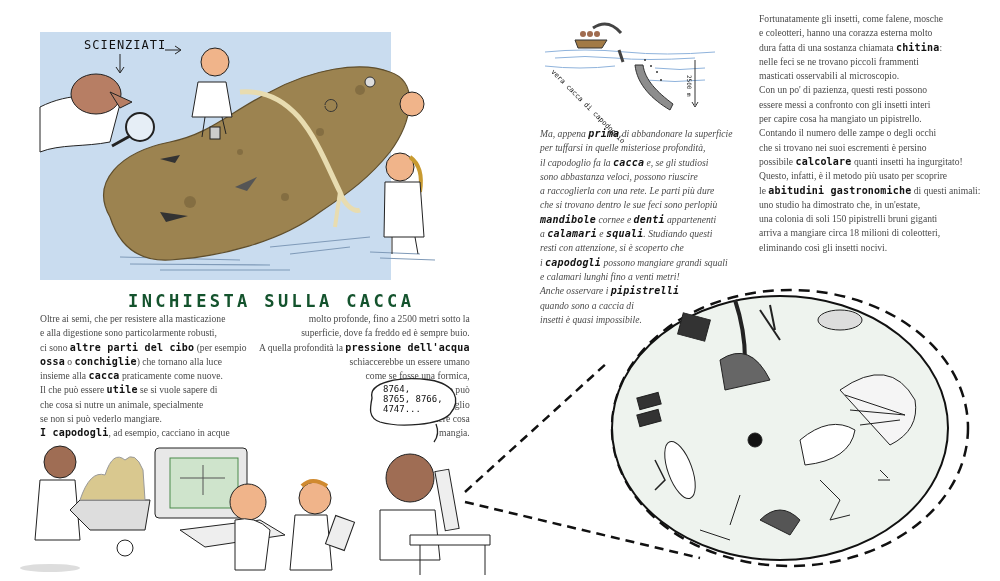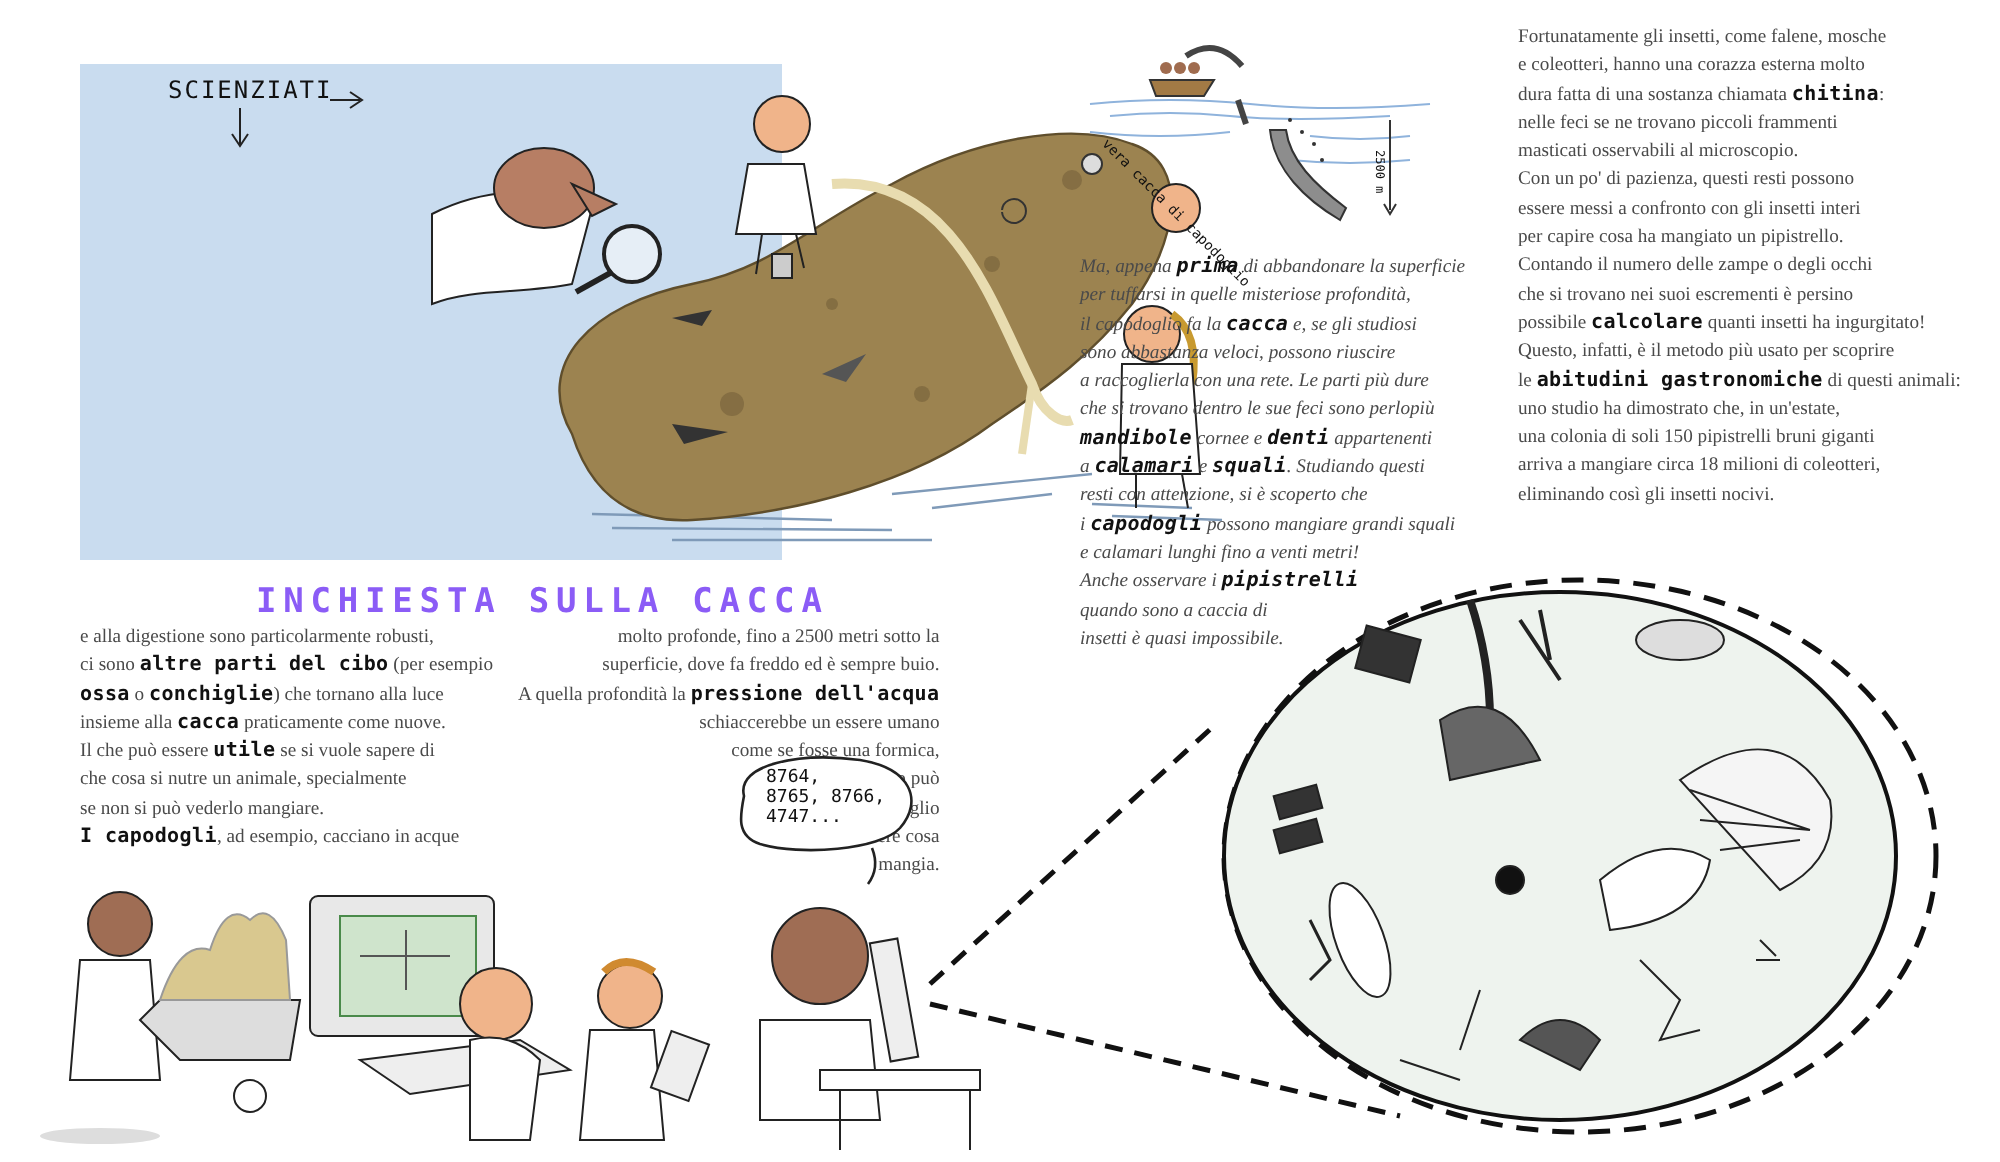--- a/index.html
+++ b/index.html
@@ -4,30 +4,30 @@
 <style>
   * { box-sizing: border-box; margin: 0; padding: 0; }
   html, body { width: 1000px; height: 581px; background: #ffffff; overflow: hidden; }
   body { position: relative; font-family: "Liberation Serif", "DejaVu Serif", serif; color: #3a3a3a; }
 
   .panel { position: absolute; }
   .text-block { position: absolute; font-size: 9.6px; line-height: 14.3px; color: #4a4a4a; }
   .text-block p { white-space: nowrap; }
   .text-block b { font-family: "DejaVu Sans Mono", "Liberation Mono", monospace; font-weight: bold; color: #111; font-size: 10px; letter-spacing: 0.2px; }
 
-  .title { position: absolute; left: 128px; top: 291px; font-family: "DejaVu Sans Mono", monospace; font-weight: bold; font-size: 17px; letter-spacing: 3.4px; color: #8b5cf6; white-space: nowrap; }
+  .title { position: absolute; left: 128px; top: 291px; font-family: "DejaVu Sans Mono", monospace; font-weight: bold; font-size: 17px; letter-spacing: 3.4px; color: #14532d; white-space: nowrap; }
 
   .hand { font-family: "DejaVu Sans Mono", monospace; color: #111; }
 
   svg { position: absolute; overflow: visible; }
 </style>
 </head>
 <body>
 
-<div class="panel" style="left:40px;top:32px;width:351px;height:248px;background:#c9dcef;text-align:center;">
+<div class="panel" style="left:40px;top:32px;width:351px;height:248px;background:#c9dcef;">
   <svg width="421" height="248">
 
     <g stroke="#7f9ab8" stroke-width="1.2">
       <line x1="80" y1="225" x2="200" y2="228"></line>
         <line x1="90" y1="232" x2="230" y2="233"></line>
       <line x1="120" y1="238" x2="250" y2="238"></line>
         <line x1="230" y1="215" x2="330" y2="205"></line>
       <line x1="250" y1="222" x2="310" y2="215"></line>
         <line x1="330" y1="220" x2="380" y2="222"></line>
       <line x1="340" y1="226" x2="395" y2="228"></line>
@@ -74,20 +74,21 @@
   <div class="hand" style="position:absolute;left:44px;top:6px;font-size:12px;letter-spacing:1px;">SCIENZIATI</div>
   <svg width="421" height="248" style="left:0;top:0;">
     <path d="M80,22 v18 m-4,-5 l4,6 l4,-6" stroke="#222" fill="none"></path>
     <path d="M125,18 h15 m-5,-4 l6,4 l-6,4" stroke="#222" fill="none"></path>
   </svg>
 </div>
 
 <div class="title">INCHIESTA SULLA CACCA</div>
 
 <div class="text-block" style="left:40px;top:312px;">
+    <p>Oltre ai semi, che per resistere alla masticazione</p>
     <p>e alla digestione sono particolarmente robusti,</p>
     <p>ci sono <b>altre parti del cibo</b> (per esempio</p>
     <p><b>ossa</b> o <b>conchiglie</b>) che tornano alla luce</p>
     <p>insieme alla <b>cacca</b> praticamente come nuove.</p>
     <p>Il che può essere <b>utile</b> se si vuole sapere di</p>
     <p>che cosa si nutre un animale, specialmente</p>
     <p>se non si può vederlo mangiare.</p>
     <p><b>I capodogli</b>, ad esempio, cacciano in acque</p>
   </div>
 

